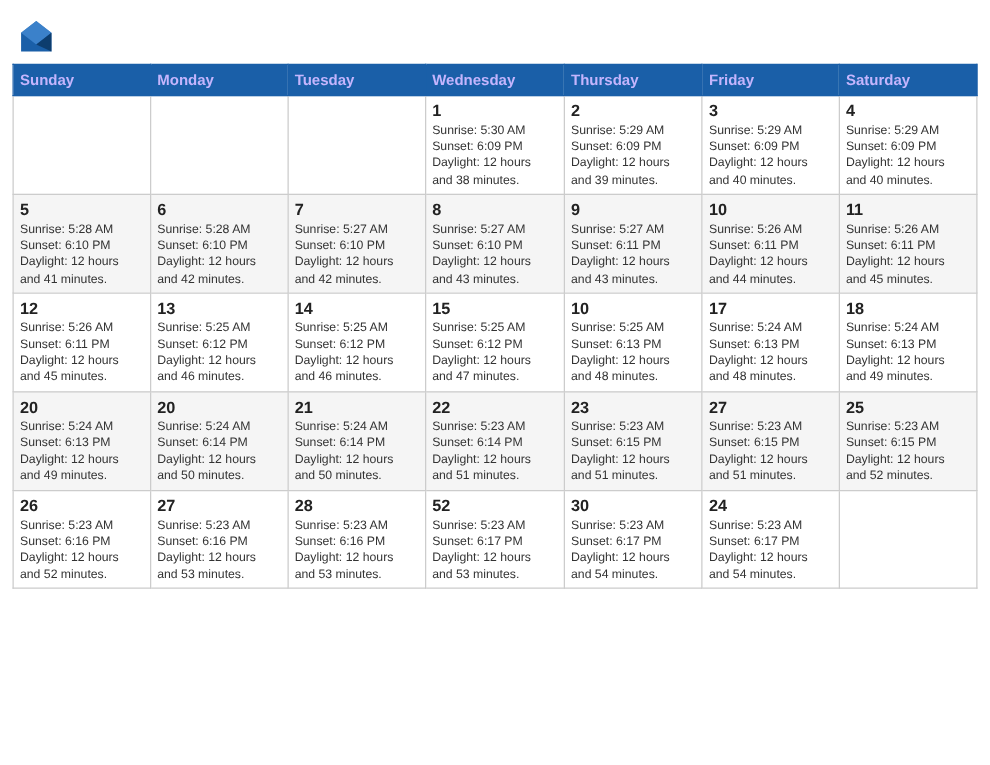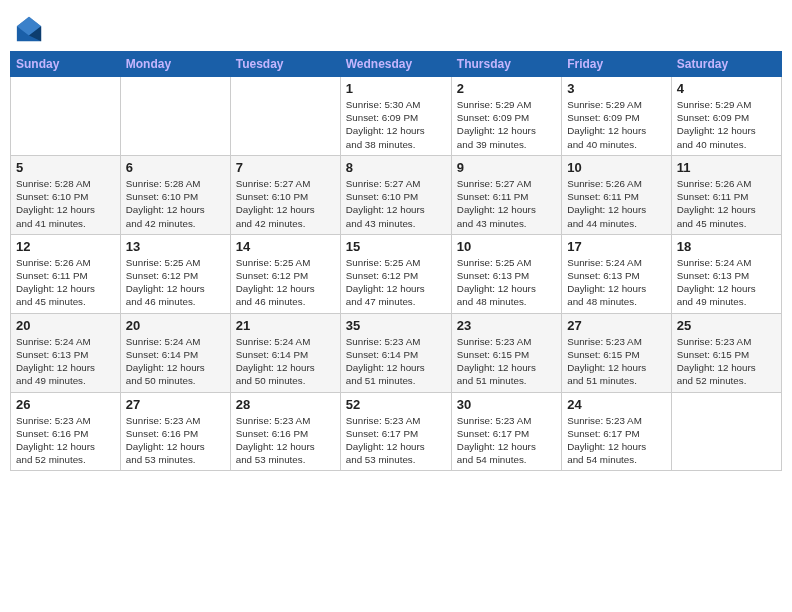--- a/index.html
+++ b/index.html
@@ -284,21 +284,21 @@
 and 50 minutes.</div>
         </td>
         <td>
           <div class="day-number">21</div>
           <div class="day-info" style="white-space: pre-line;">Sunrise: 5:24 AM
 Sunset: 6:14 PM
 Daylight: 12 hours
 and 50 minutes.</div>
         </td>
         <td>
-          <div class="day-number">35</div>
+          <div class="day-number">22</div>
           <div class="day-info" style="white-space: pre-line;">Sunrise: 5:23 AM
 Sunset: 6:14 PM
 Daylight: 12 hours
 and 51 minutes.</div>
         </td>
         <td>
           <div class="day-number">23</div>
           <div class="day-info" style="white-space: pre-line;">Sunrise: 5:23 AM
 Sunset: 6:15 PM
 Daylight: 12 hours

